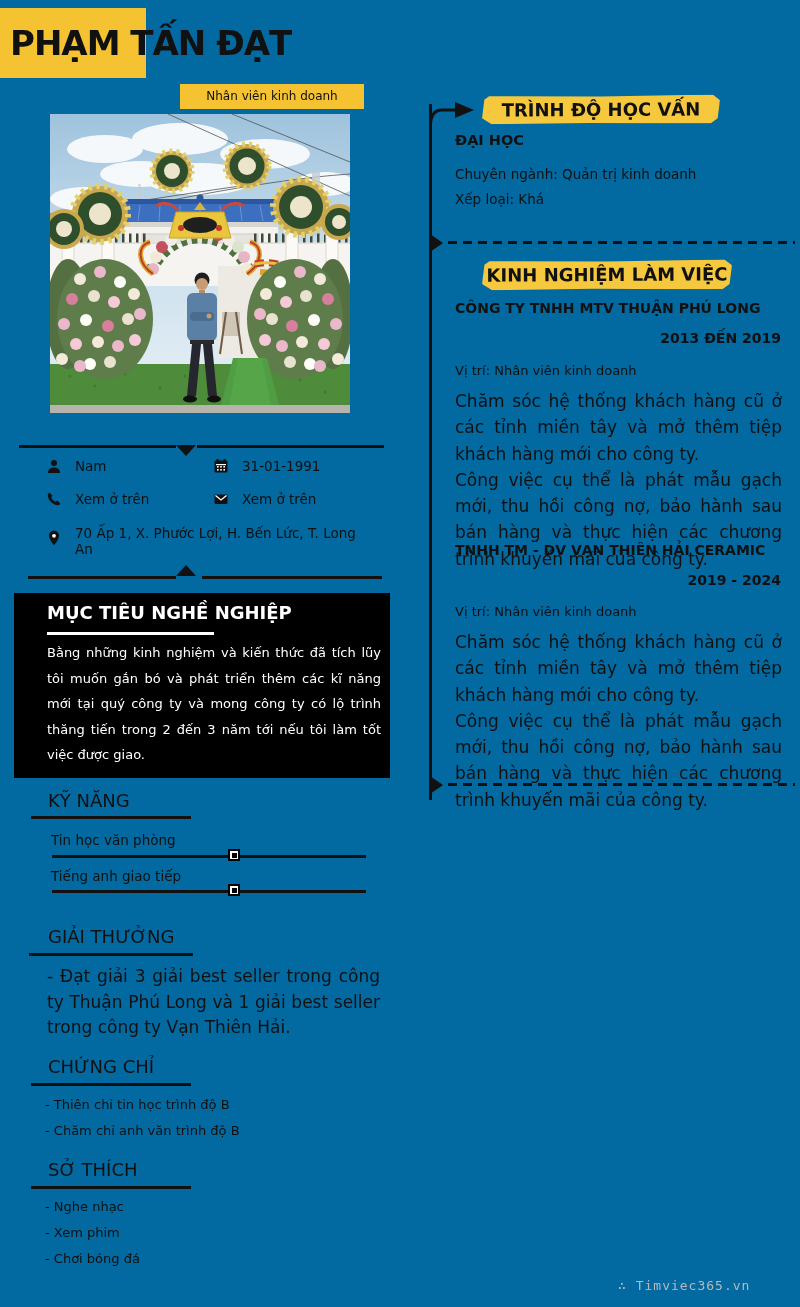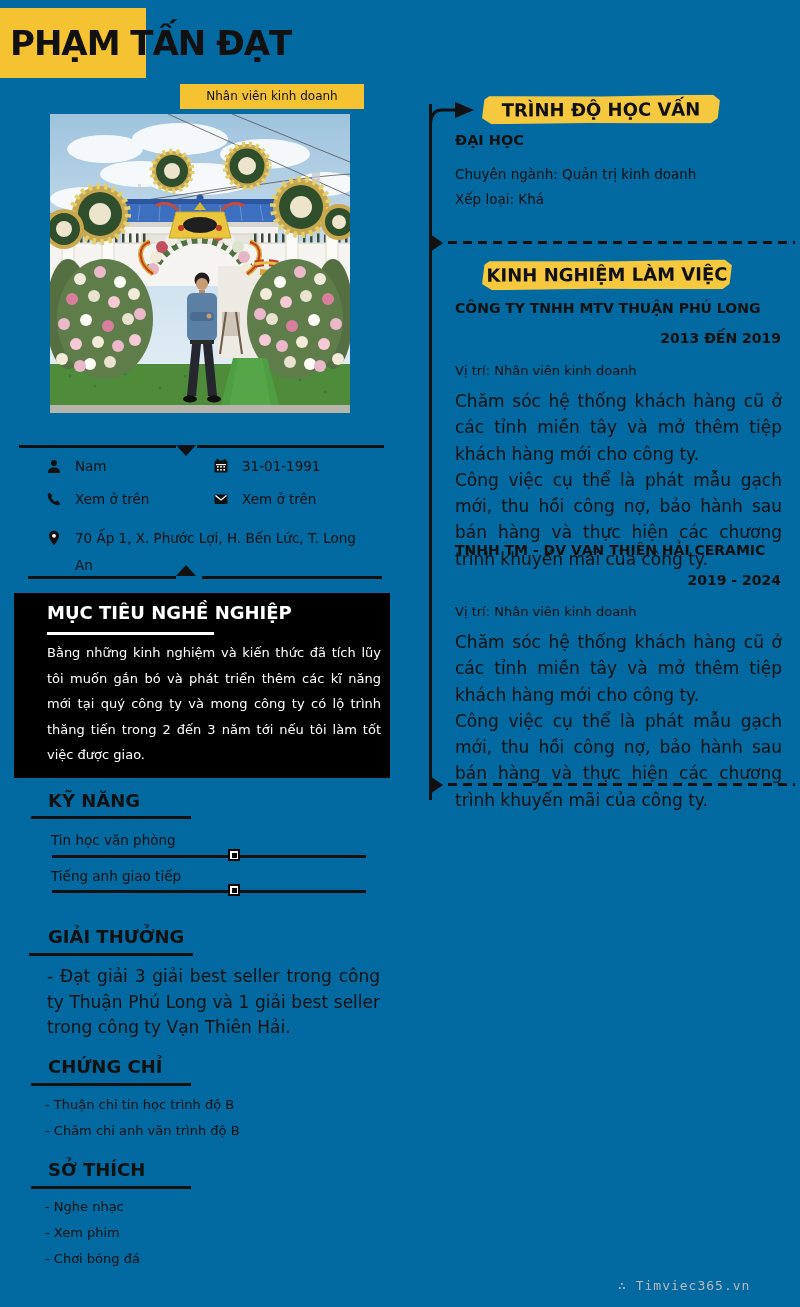--- a/index.html
+++ b/index.html
@@ -24,28 +24,28 @@
   #triDown{left:176px;top:445px;border-left:10px solid transparent;border-right:10px solid transparent;border-top:11px solid #111;}
   #triUp{left:176px;top:565px;border-left:10px solid transparent;border-right:10px solid transparent;border-bottom:11px solid #111;}
   
   .irow{position:absolute;display:flex;align-items:center;gap:13px;font-size:13.5px;}
   .irow svg{flex:0 0 auto;}
   #rGender{left:46px;top:458px;align-items:center;}
   #rDob{left:213px;top:458px;align-items:flex-end;}
   #rPhone{left:46px;top:491px;}
   #rEmail{left:213px;top:491px;}
   #rAddr{left:46px;top:525px;align-items:flex-start;}
-  #rAddr .val{width:288px;line-height:27px;}
+  #rAddr .val{width:288px;line-height:16px;}
   
   #objBox{left:14px;top:593px;width:376px;height:185px;background:#000;color:#fff;}
   #objTitle{position:absolute;left:33px;top:9px;font-size:18px;font-weight:bold;margin:0;}
   #objU{position:absolute;left:33px;top:39px;width:167px;height:3px;background:#fff;}
   #objBody{position:absolute;left:33px;top:47px;width:334px;font-size:13px;line-height:25.6px;text-align:justify;margin:0;}
   
-  .secH{position:absolute;font-size:18px;font-weight:bold;margin:0;}
+  .secH{position:absolute;font-size:18px;font-weight:normal;margin:0;}
   .secU{position:absolute;width:160px;height:3px;background:#111;}
   #skillsH{left:48px;top:790px;} #skillsU{left:31px;top:816px;}
   #awardsH{left:48px;top:926px;} #awardsU{left:29px;top:953px;width:164px;}
   #certH{left:48px;top:1056px;}  #certU{left:31px;top:1083px;}
   #hobH{left:48px;top:1159px;}   #hobU{left:31px;top:1186px;}
   .skillLabel{position:absolute;left:51px;font-size:13.5px;}
   #skill1L{top:832px;} #skill2L{top:868px;}
   .slider{position:absolute;left:52px;width:314px;height:3px;background:#111;}
   #slider1{top:855px;} #slider2{top:890px;}
   .handle{position:absolute;top:-6px;width:8px;height:8px;background:#fff;border:2px solid #000;}
@@ -389,21 +389,21 @@
   <div class="slider" id="slider2">
     <div class="handle" style="left: calc(58% - 6px);"></div>
   </div>
 
   <h2 class="secH" id="awardsH">GIẢI THƯỞNG</h2>
   <div class="secU" id="awardsU"></div>
   <p id="awardsBody">- Đạt giải 3 giải best seller trong công ty Thuận Phú Long và 1 giải best seller trong công ty Vạn Thiên Hải.</p>
 
   <h2 class="secH" id="certH">CHỨNG CHỈ</h2>
   <div class="secU" id="certU"></div>
-  <div class="listItem" id="cert1">- Thuận chỉ tin học trình độ B</div>
+  <div class="listItem" id="cert1">- Thiên chỉ tin học trình độ B</div>
   <div class="listItem" id="cert2">- Chăm chỉ anh văn trình độ B</div>
 
   <h2 class="secH" id="hobH">SỞ THÍCH</h2>
   <div class="secU" id="hobU"></div>
   <div class="listItem" id="hob1">- Nghe nhạc</div>
   <div class="listItem" id="hob2">- Xem phim</div>
   <div class="listItem" id="hob3">- Chơi bóng đá</div>
 
   <div class="abs" id="vline"></div>
   <svg class="abs" id="arrowSvg" width="50" height="32" viewBox="0 0 50 32">

